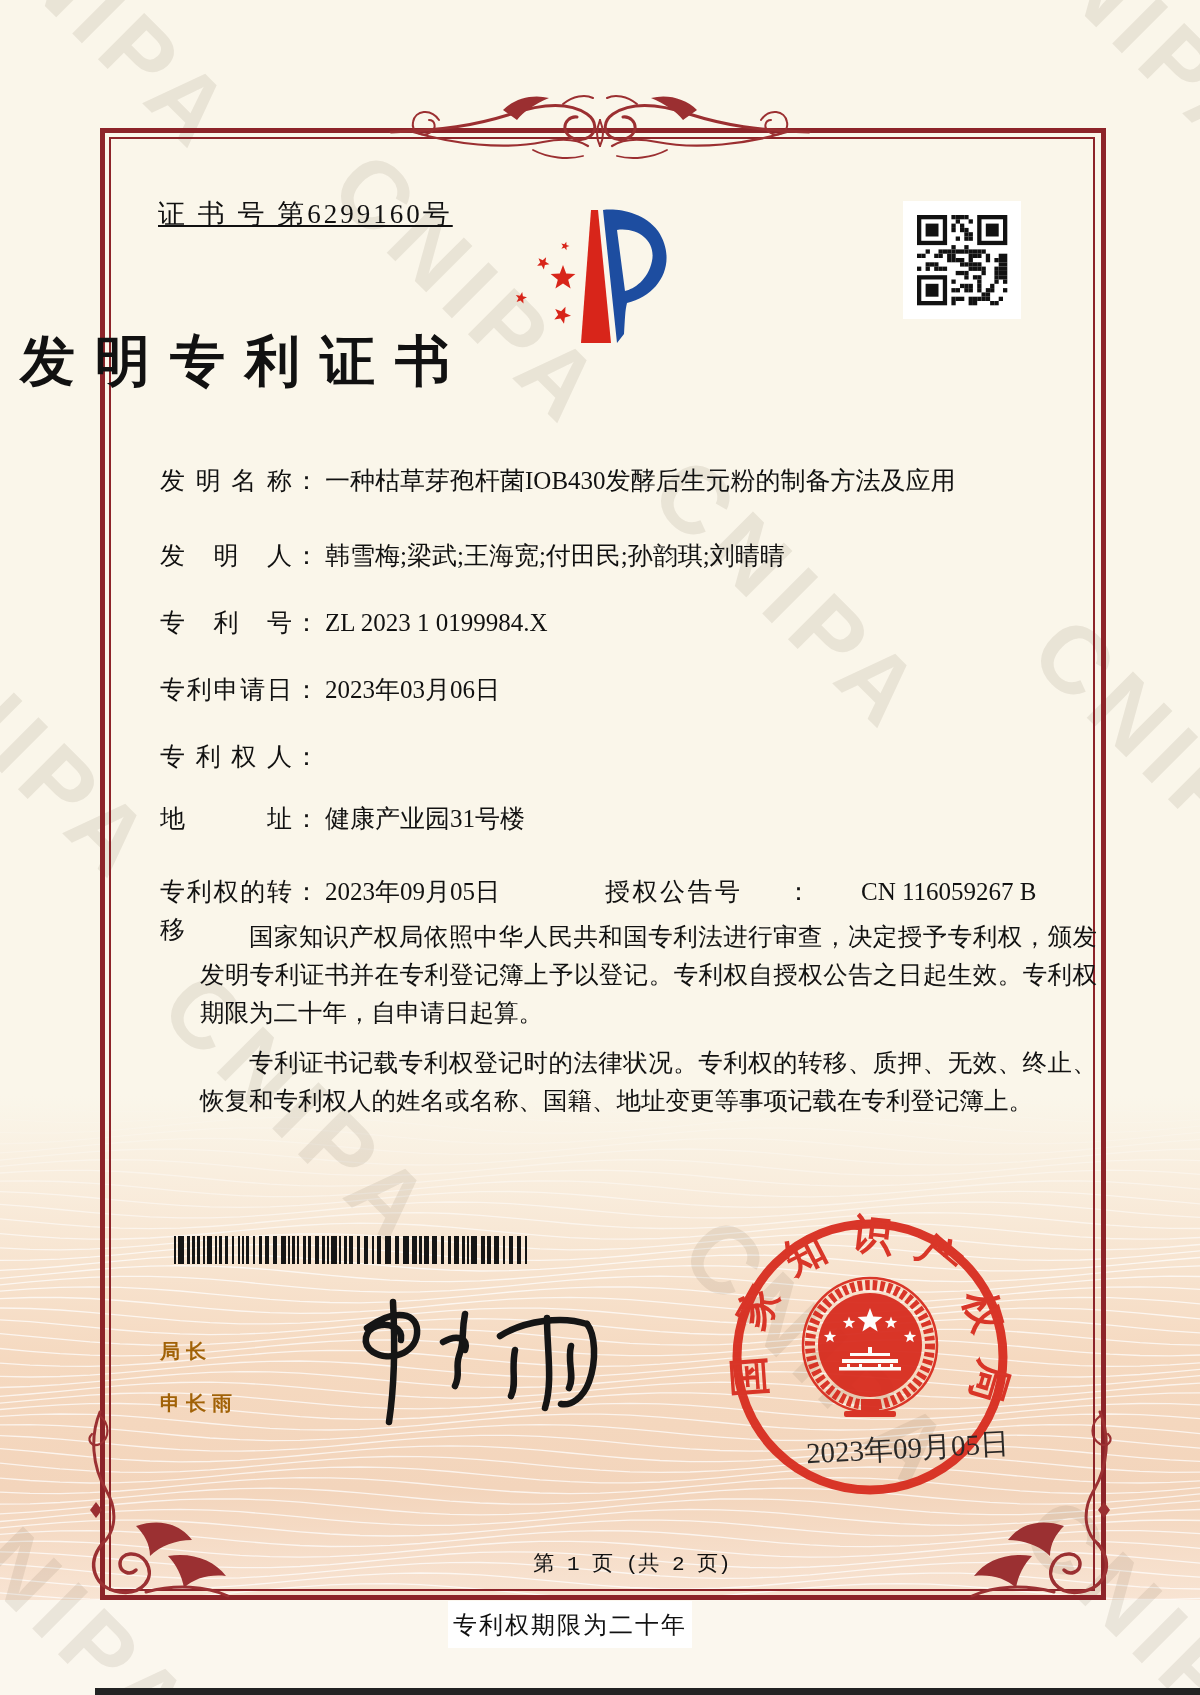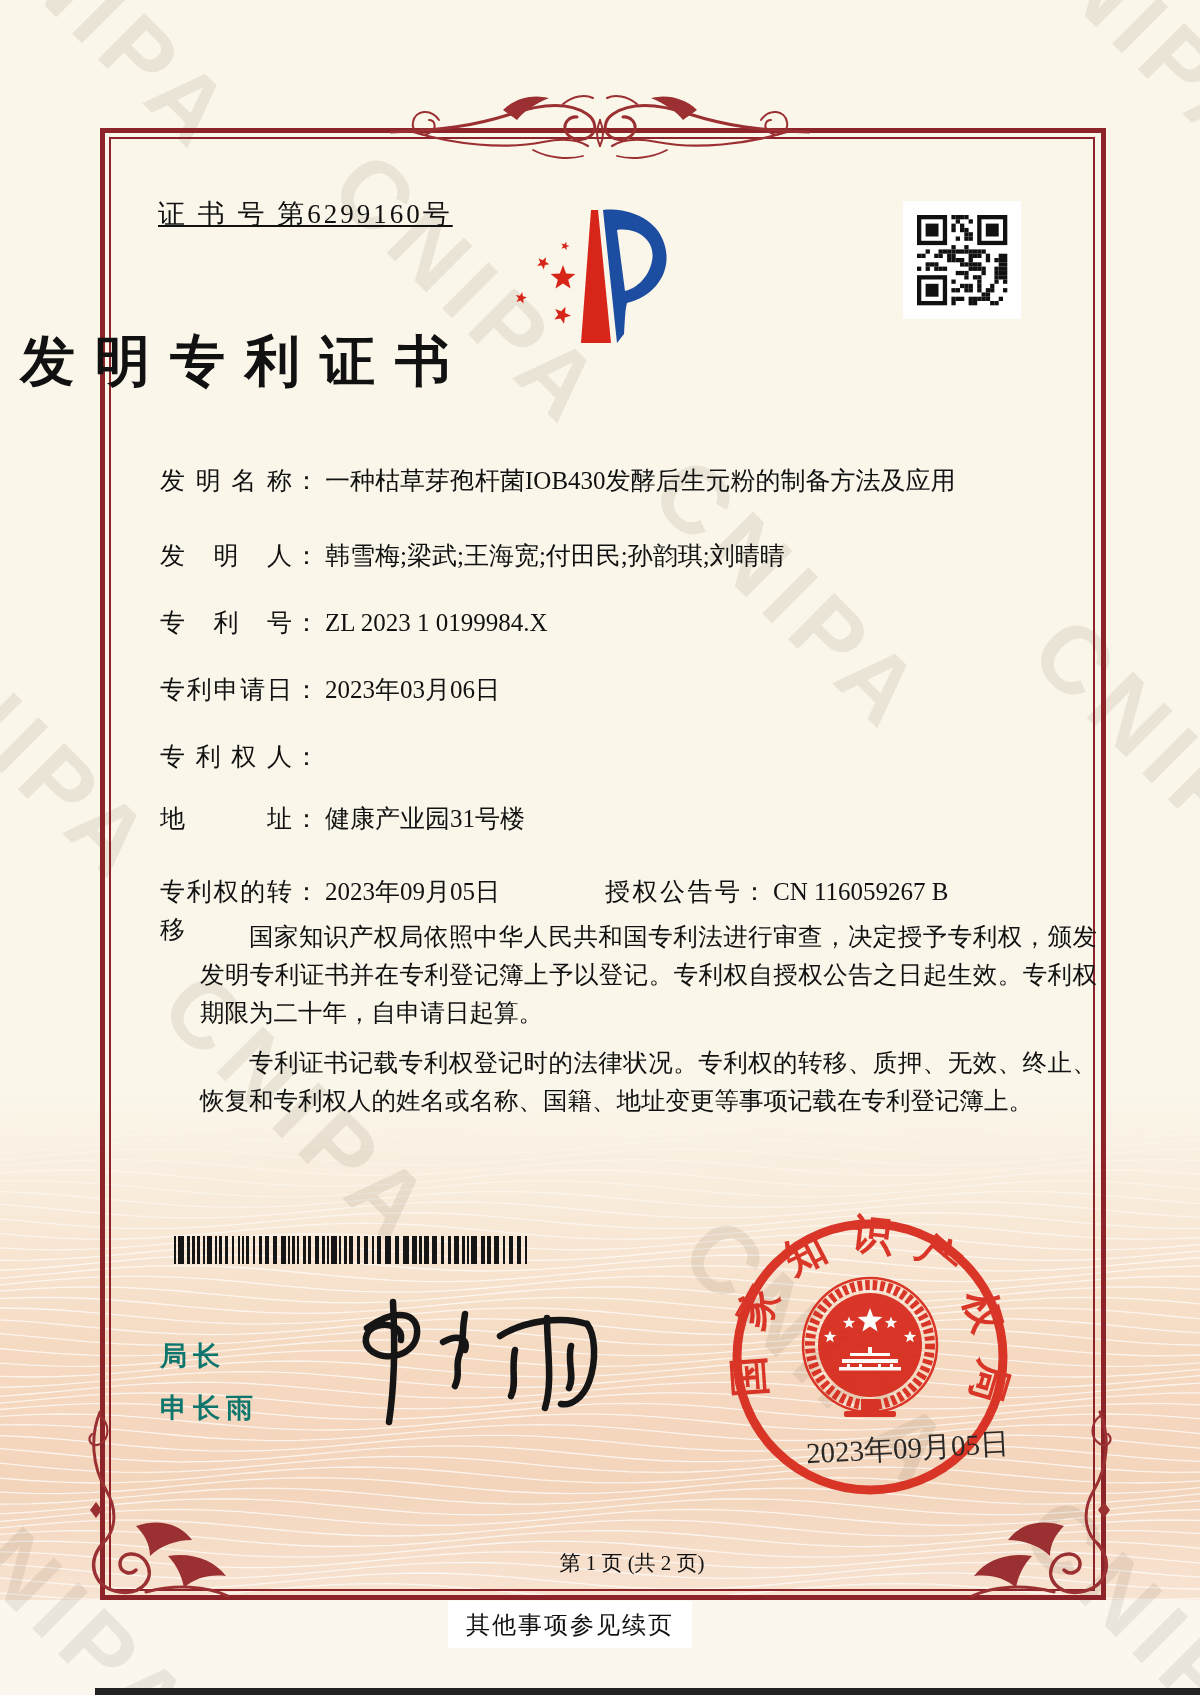--- a/index.html
+++ b/index.html
@@ -22,34 +22,34 @@
   
   .cert-no{position:absolute;left:158px;top:196px;font-size:27px;letter-spacing:3px;text-decoration:underline;}
   .title{position:absolute;left:0;top:325px;width:1200px;text-align:left;font-size:55px;
          font-weight:700;letter-spacing:20px;text-indent:20px;}
   .qr-box{position:absolute;left:903px;top:201px;width:118px;height:118px;background:#fff;}
   
   .frow{position:absolute;left:160px;width:940px;display:flex;font-size:25px;line-height:38px;}
   .flabel{display:inline-block;width:132px;text-align:justify;text-align-last:justify;flex:none;}
   .fcolon{margin:0 6px 0 2px;flex:none;}
   .fvalue{}
-  .grant2{position:absolute;left:445px;top:0;display:flex;}
+  .grant2{position:absolute;left:445px;top:0;display:flex;gap:44px;}
   .grant2 .flabel{width:135px;}
   
   .paras{position:absolute;left:152px;top:918px;width:897px;font-size:24.5px;line-height:38px;
          text-align:justify;margin-left:48px;}
   .paras p{margin:0 0 12px 0;text-indent:2em;}
   
   .barcode{position:absolute;left:174px;top:1236px;}
   .signer{position:absolute;left:160px;font-family:"Liberation Sans","DejaVu Sans",sans-serif;
-          font-size:27px;font-weight:600;letter-spacing:6px;color:#0f766e;}
+          font-size:20px;font-weight:600;letter-spacing:6px;color:#a16207;}
   .signature{position:absolute;left:315px;top:1290px;}
   .seal{position:absolute;left:718px;top:1205px;}
   
-  .footer-page{position:absolute;left:100px;top:1549px;width:1064px;text-align:center;font-size:21px;}
+  .footer-page{position:absolute;left:100px;top:1549px;width:1064px;text-align:center;font-size:21px;font-family:Liberation Mono, monospace;}
   .note-box{position:absolute;left:448px;top:1601px;width:244px;height:47px;background:#ffffff;
             display:flex;align-items:center;justify-content:center;font-size:24px;letter-spacing:2px;}
   .edge-strip{position:absolute;left:95px;right:0;bottom:0;height:7px;background:#232323;}
 </style>
 </head>
 <body>
 
 <div class="page">
 
   <div class="waves">
@@ -460,16 +460,16 @@
           <rect x="-2" y="2" width="4" height="6"></rect>
         </g>
         <rect x="-9" y="54" width="18" height="12" fill="#d7291c"></rect>
         <rect x="-26" y="66" width="52" height="6" rx="2" fill="#d7291c"></rect>
       </g>
       <text x="190" y="253" font-size="29" fill="#1b1b1b" text-anchor="middle" transform="rotate(-3 190 253)" font-family="'Liberation Serif','DejaVu Serif',serif">2023年09月05日</text>
     </g>
   </svg>
 
   <div class="footer-page">第 1 页 (共 2 页)</div>
-  <div class="note-box">其他事项参见续页</div>
+  <div class="note-box">专利权期限为二十年</div>
   <div class="edge-strip"></div>
 
 </div>
 
 </body></html>

